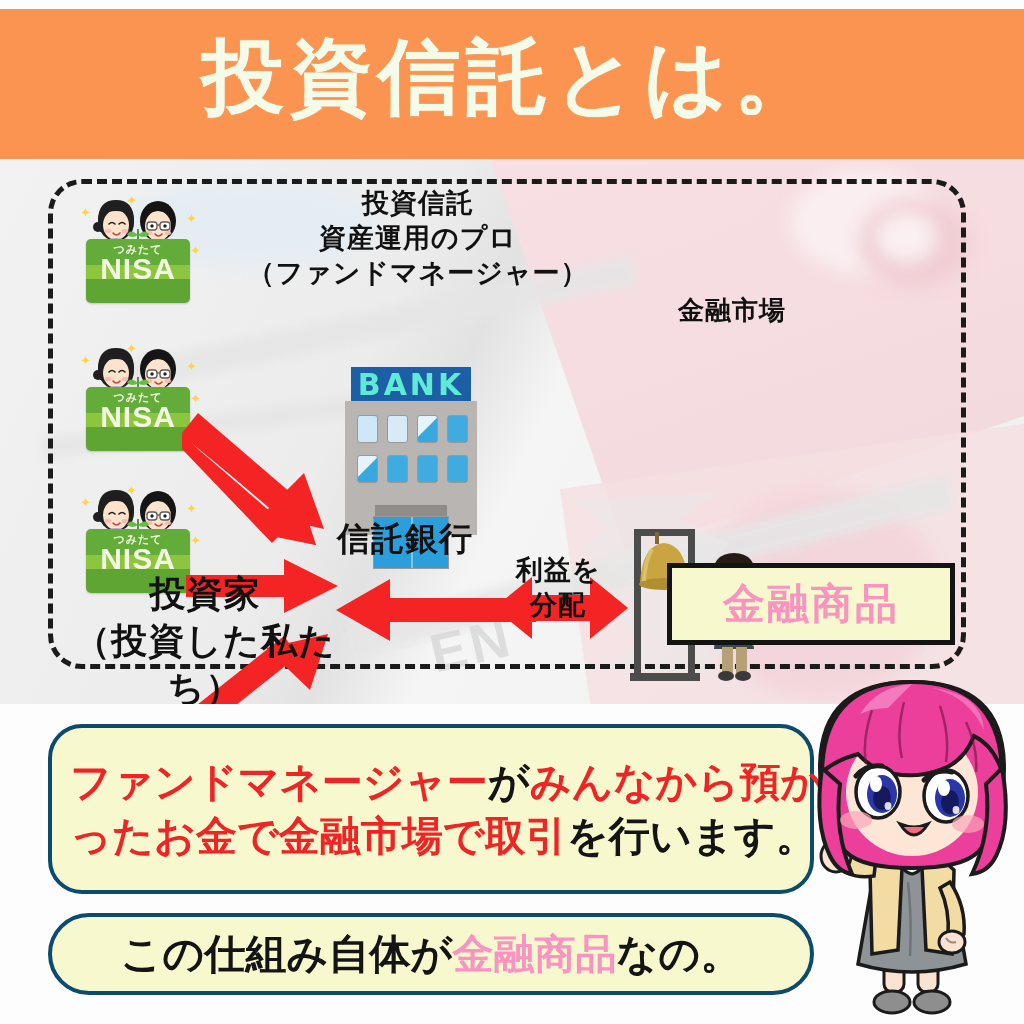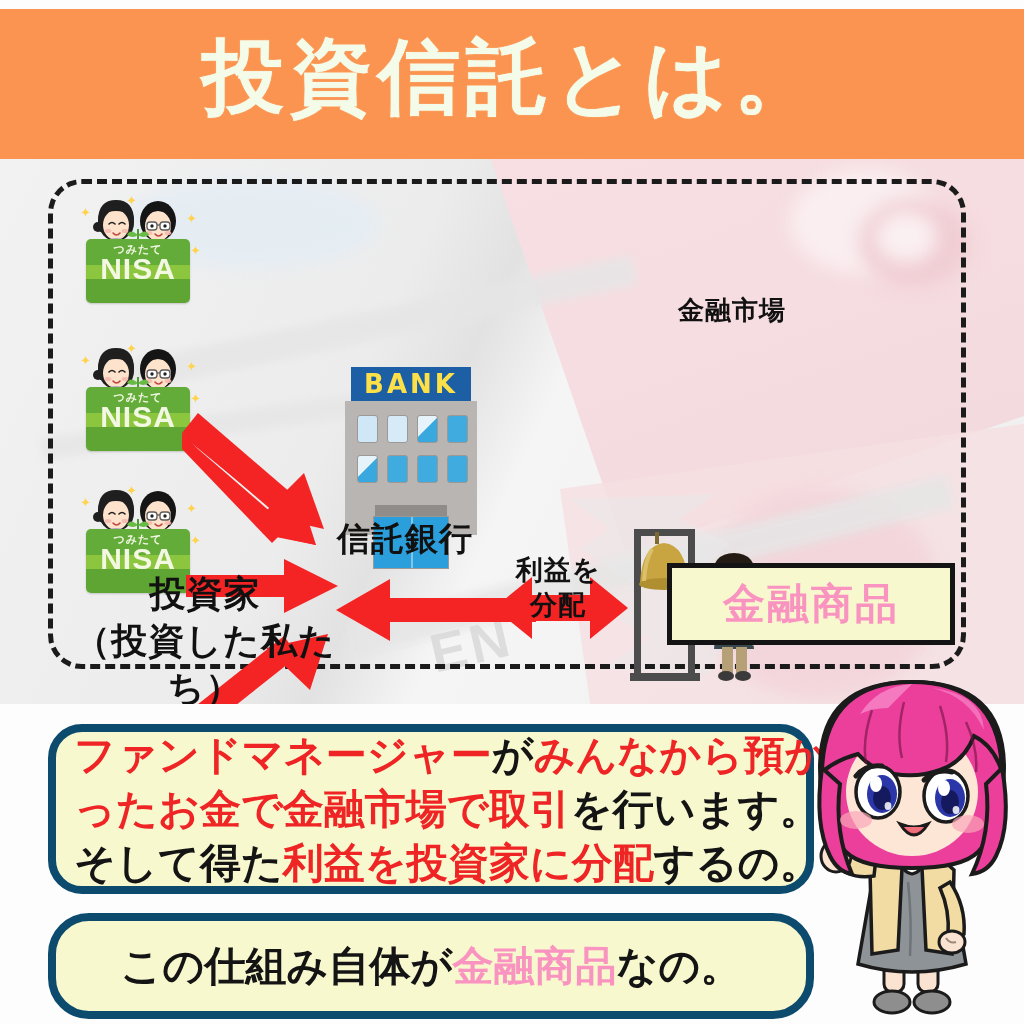--- a/index.html
+++ b/index.html
@@ -148,21 +148,21 @@
   .spark { position: absolute; color: #ffd34d; font-size: 13px; font-weight: 700; }
 
   
   .bank { position: absolute; left: 345px; top: 208px; width: 132px; height: 168px; }
   .bank .sign {
     position: absolute; left: 6px; top: 0; width: 120px; height: 34px;
     background: #1d5fa4;
     display: flex; align-items: center; justify-content: center;
   }
   .bank .sign span {
-    color: #fde047; font-size: 26px; font-weight: 700; letter-spacing: 3px;
+    color: #5eead4; font-size: 30px; font-weight: 700; letter-spacing: 3px;
     font-family: "DejaVu Sans", sans-serif;
   }
   .bank .body {
     position: absolute; left: 0; top: 34px; width: 132px; height: 134px;
     background: #b8b5b2;
   }
   .bank .win {
     position: absolute; width: 19px; height: 26px; border-radius: 3px;
     border: 1px solid #9b9896;
   }
@@ -219,35 +219,35 @@
     font-size: 42px;
     font-weight: 700;
     letter-spacing: 2px;
     font-family: "DejaVu Sans", "Liberation Sans", sans-serif;
   }
 
   
   .bubble {
     position: absolute;
     background: #f8f8cf;
-    border: 8px solid #0c4a6e;
+    border: 4px solid #0c4a6e;
     box-sizing: border-box;
     display: flex;
     flex-direction: column;
     justify-content: center;
   }
   #bubble-main {
     left: 48px; top: 724px;
     width: 766px; height: 170px;
     border-radius: 34px;
     padding: 0 18px;
   }
   #bubble-sub {
     left: 48px; top: 913px;
-    width: 766px; height: 106px;
+    width: 766px; height: 82px;
     border-radius: 41px;
     padding: 0 18px;
     align-items: center;
     justify-content: center;
   }
   .bubble-line {
     font-family: "DejaVu Sans", "Liberation Sans", sans-serif;
     font-size: 41px;
     font-weight: 700;
     line-height: 54px;
@@ -512,41 +512,41 @@
 
       <path d="M50 68 q8 8 8 22 l-6 2 q-1 -14 -6 -18z" fill="#39474f"></path>
       <circle cx="54" cy="94" r="4.5" fill="#fce1c8"></circle>
 
       <rect x="22" y="100" width="11" height="26" fill="#b6a077"></rect>
       <rect x="36" y="100" width="11" height="26" fill="#b6a077"></rect>
       <ellipse cx="26" cy="129" rx="8" ry="5" fill="#3a3a3a"></ellipse>
       <ellipse cx="43" cy="129" rx="8" ry="5" fill="#3a3a3a"></ellipse>
     </svg>
 
+    <div class="dlabel" id="label-fundmanager">投資信託
+資産運用のプロ
+（ファンドマネージャー）</div>
     <div class="dlabel" id="label-market">金融市場</div>
     <div class="dlabel" id="label-trustbank">信託銀行</div>
     <div class="dlabel" id="label-investor">投資家
 （投資した私たち）</div>
     <div class="dlabel" id="label-profit">利益を
 分配</div>
 
     <div class="product-box">
       <span>金融商品</span>
     </div>
   </div>
 
   <div class="bubble" id="bubble-main">
     <div class="bubble-line">
       <span class="hl-red">ファンドマネージャー</span><span class="tx-black">が</span><span class="hl-red">みんなから預か</span>
     </div>
     <div class="bubble-line">
       <span class="hl-red">ったお金で金融市場で取引</span><span class="tx-black">を行います。</span>
-    </div>
-    <div class="bubble-line">
-      <span class="tx-black">そして得た</span><span class="hl-red">利益を投資家に分配</span><span class="tx-black">するの。</span>
     </div>
   </div>
 
   <div class="bubble" id="bubble-sub">
     <div class="bubble-line">
       <span class="tx-black">この仕組み自体が</span><span class="hl-pink">金融商品</span><span class="tx-black">なの。</span>
     </div>
   </div>
 
   <svg class="character" viewBox="0 0 224 348">

